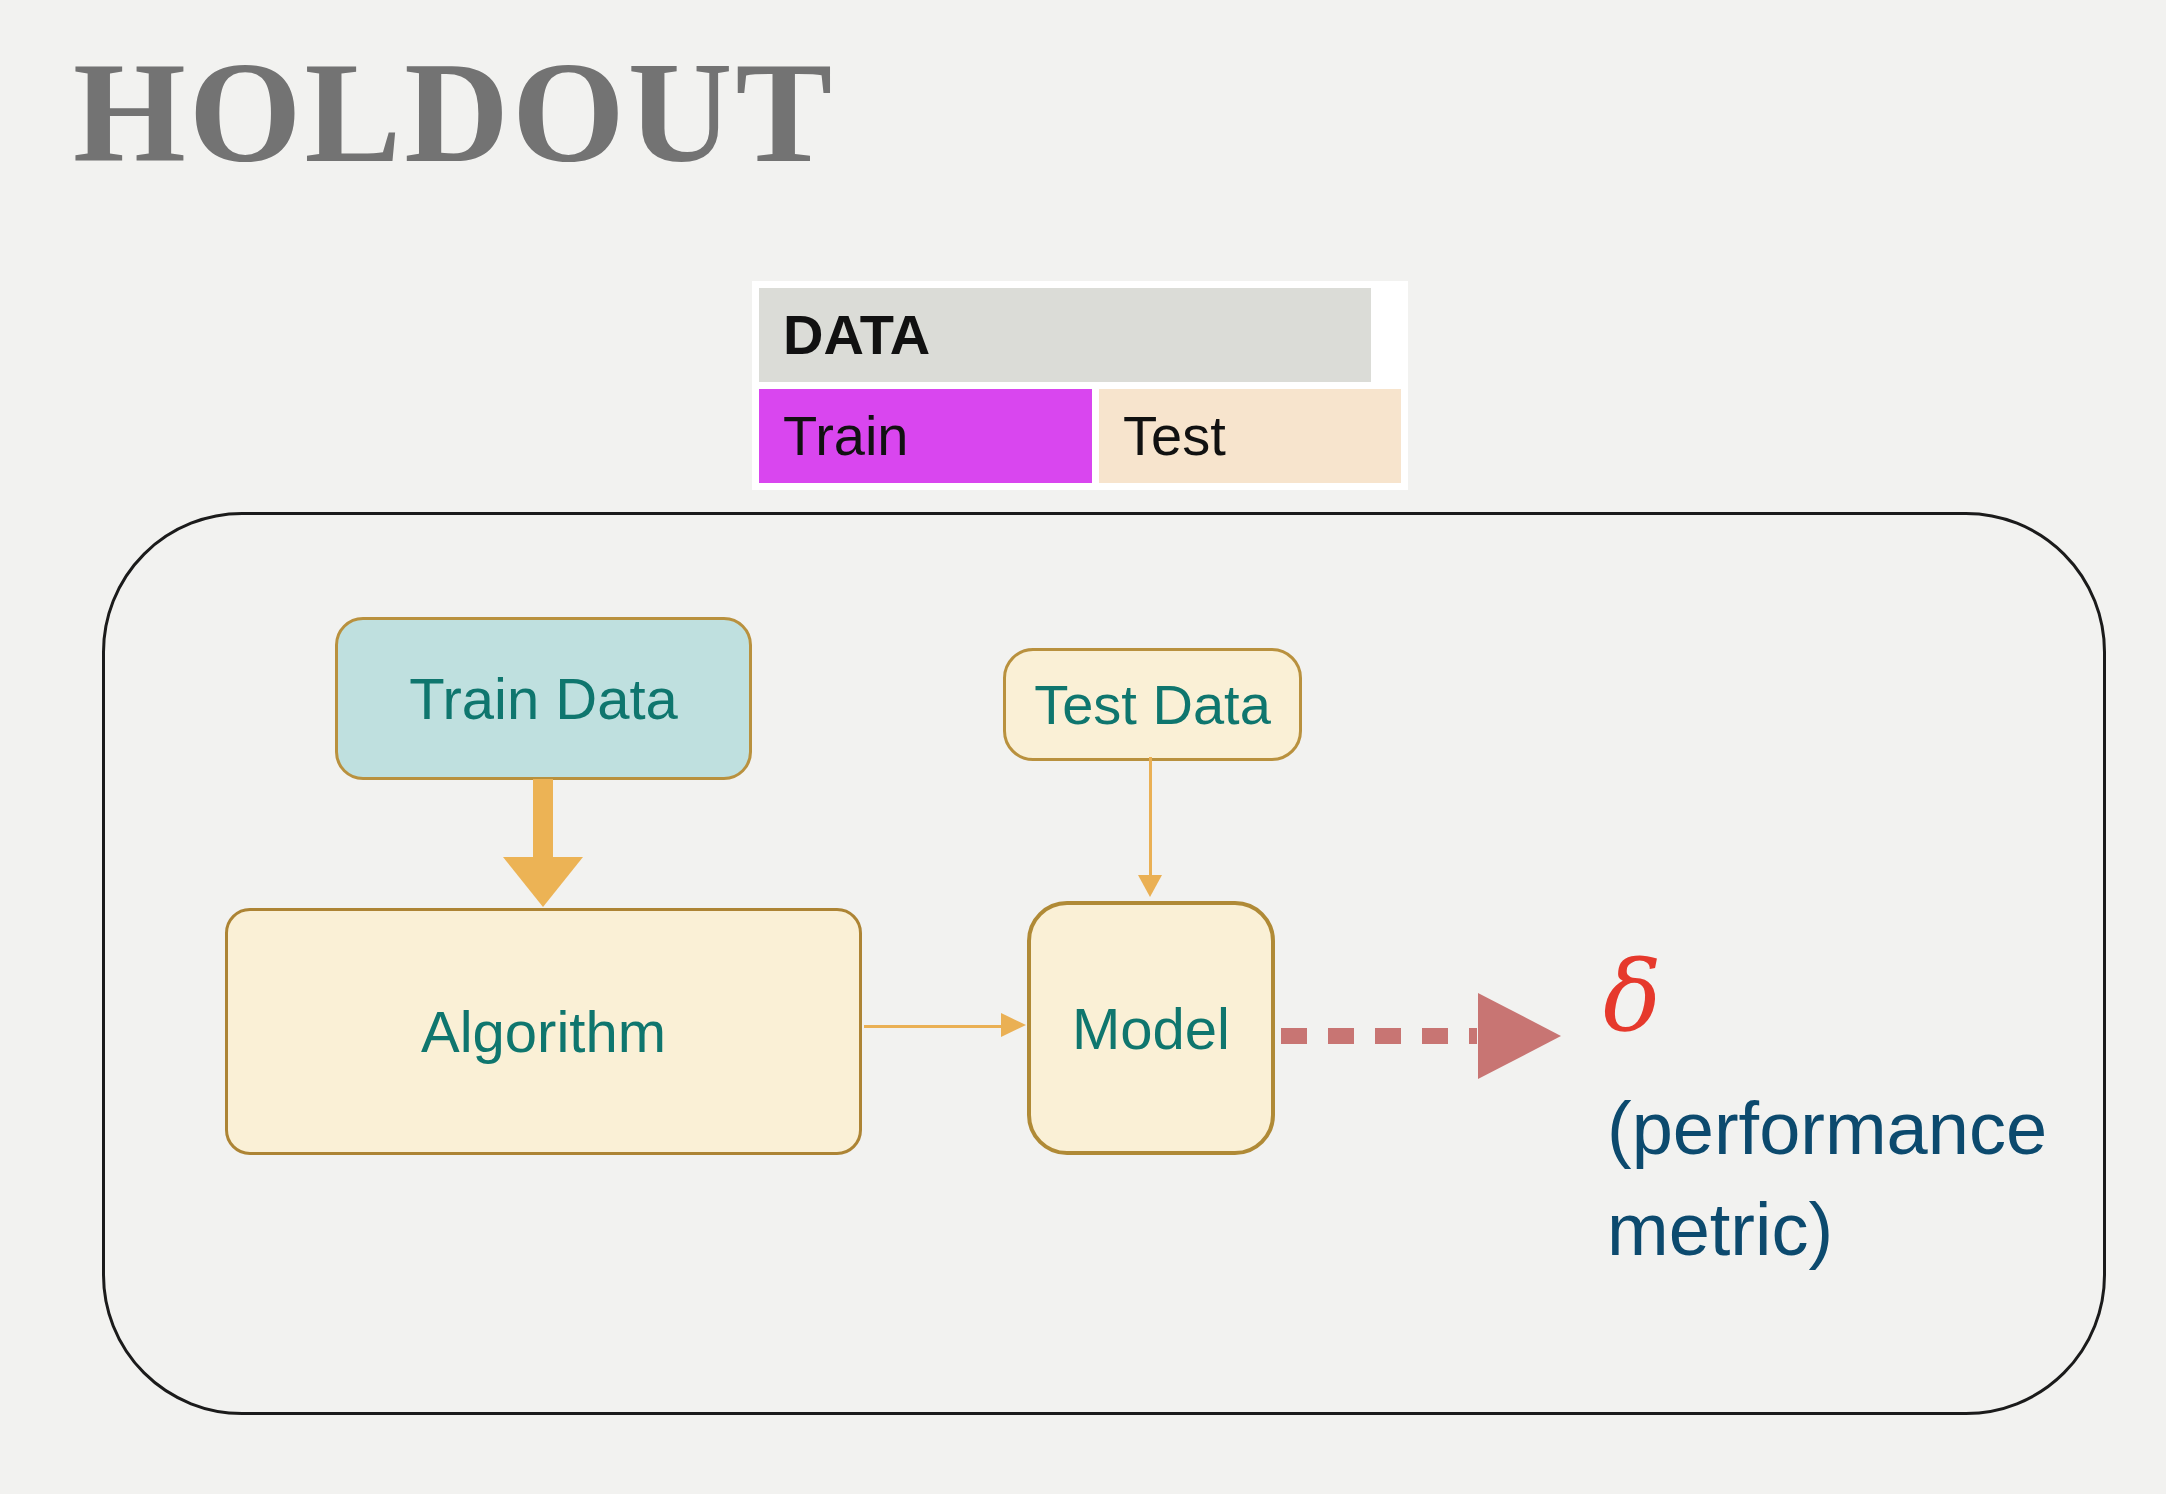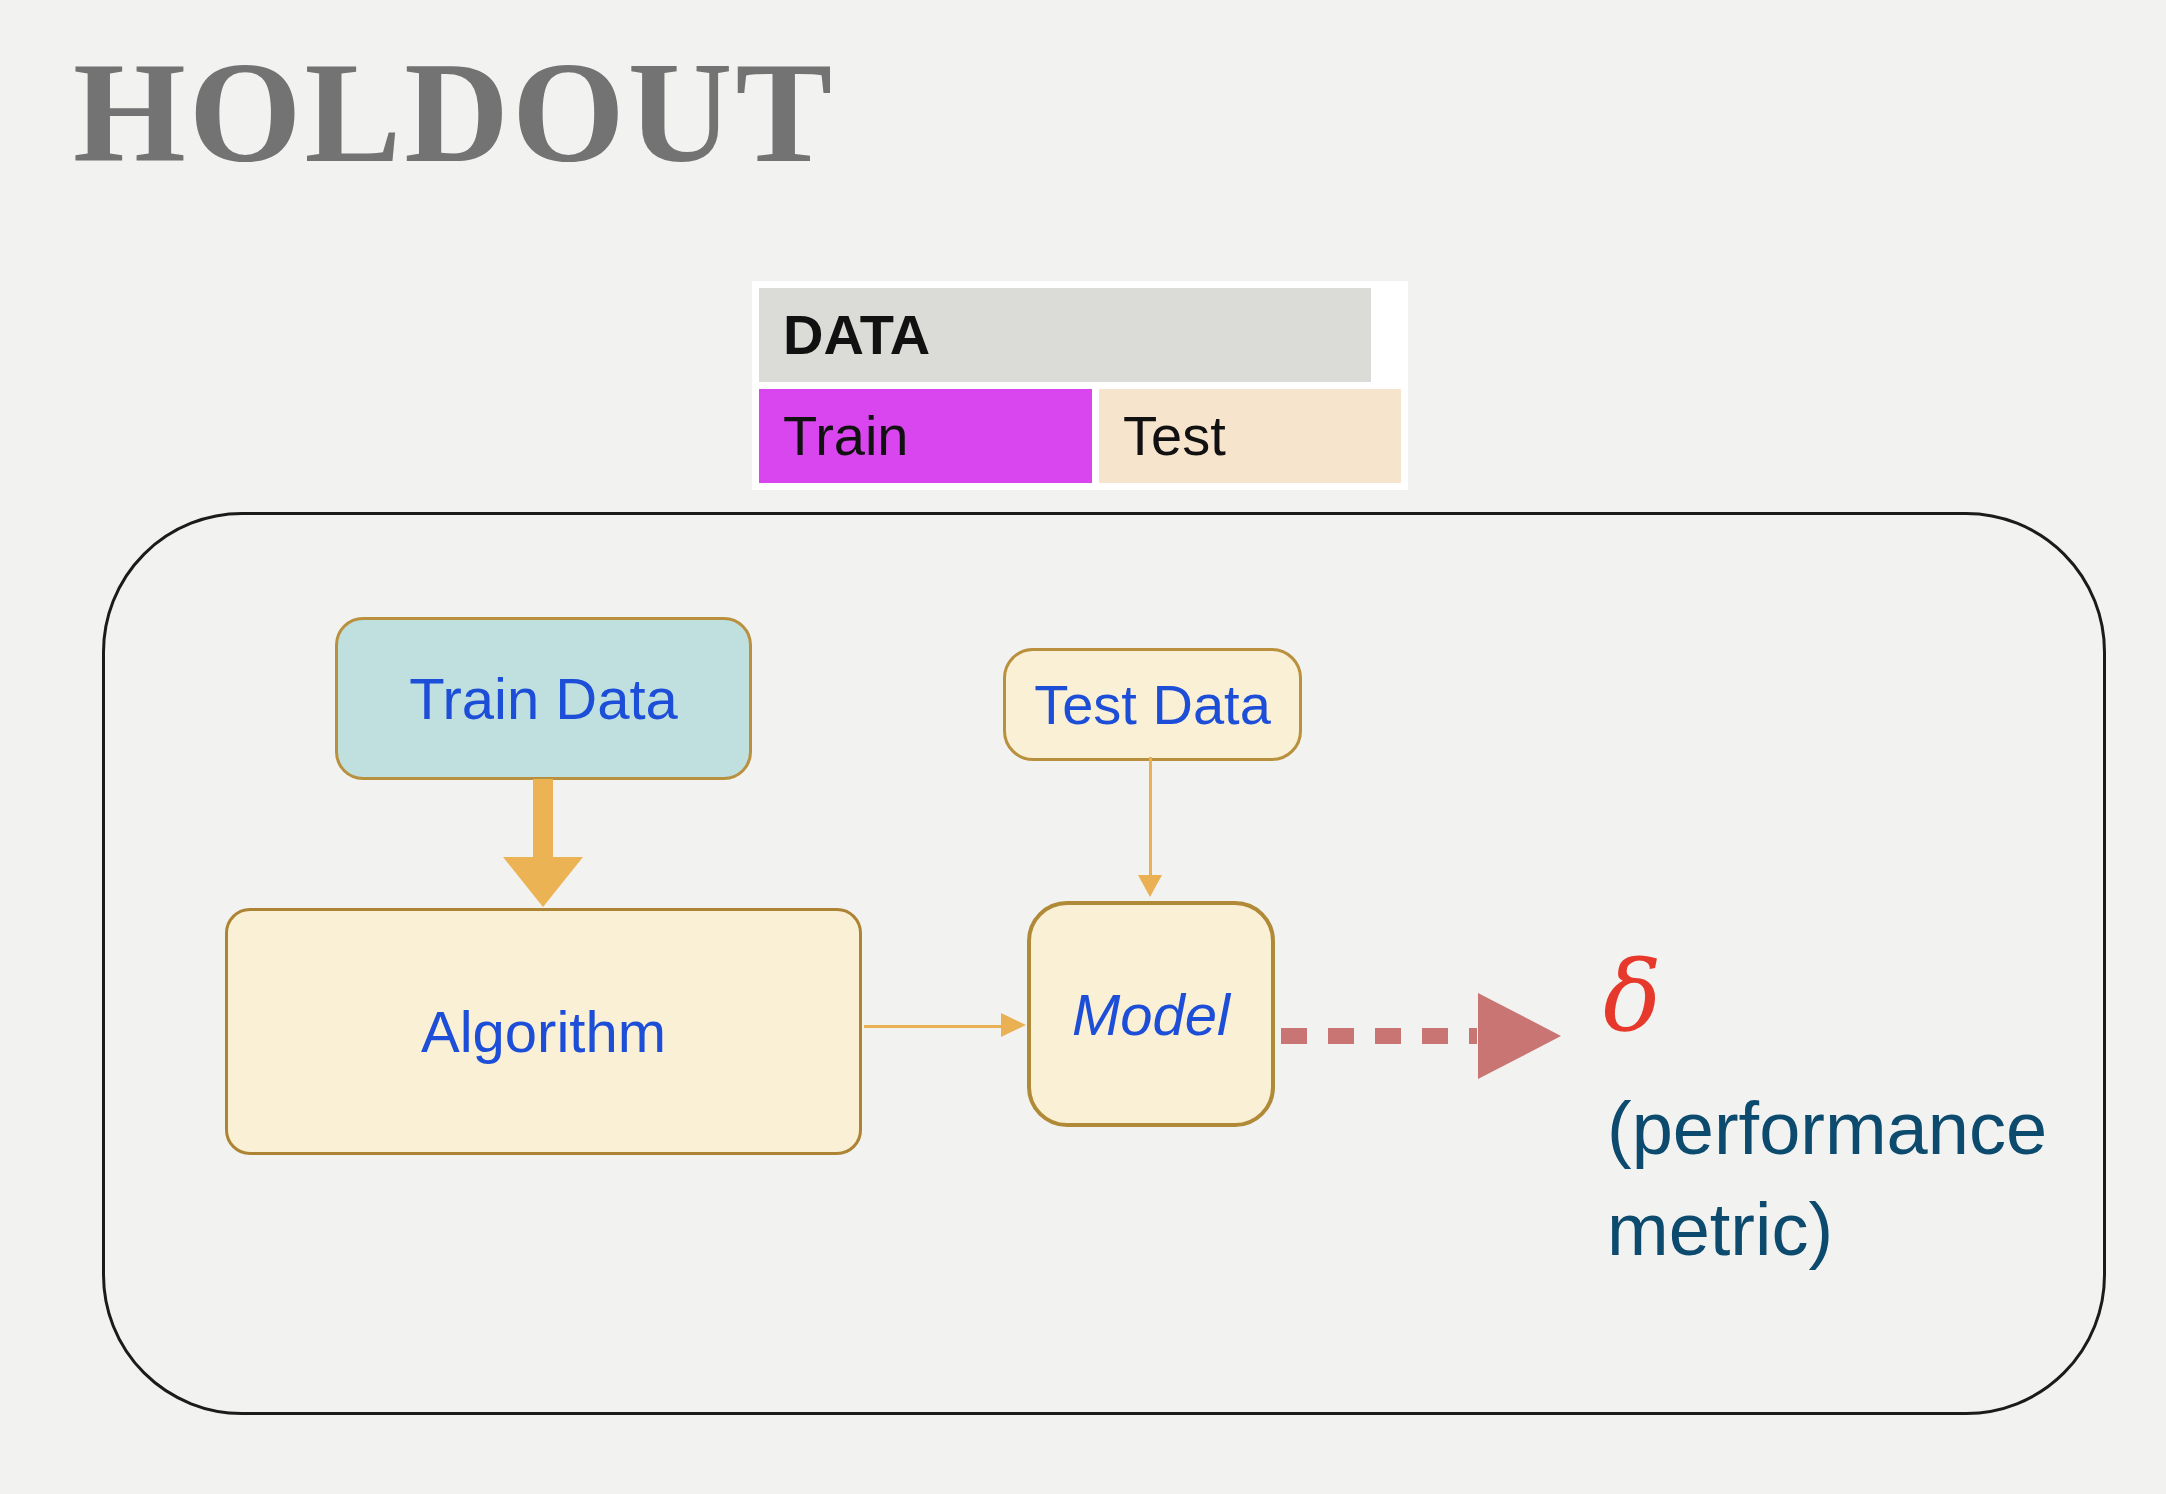--- a/index.html
+++ b/index.html
@@ -26,30 +26,30 @@
   .cell.train{width:333px;background:#d946ef;}
   .cell.test{width:302px;background:#f7e4cd;}
   
   .flow-container{
     position:absolute;left:102px;top:512px;width:2004px;height:903px;
     border:3px solid #1b1b1b;border-radius:140px;box-sizing:border-box;background:transparent;
   }
   
   .node{
     position:absolute;display:flex;align-items:center;justify-content:center;
-    box-sizing:border-box;font-size:58px;color:#1d4ed8;text-align:right;
+    box-sizing:border-box;font-size:58px;color:#0f766e;text-align:right;
   }
   .node-train{left:335px;top:617px;width:417px;height:163px;background:#bfe0df;
     border:3px solid #b9913e;border-radius:28px;}
   .node-test{left:1003px;top:642px;width:299px;height:113px;background:#faf0d6;
     border:3px solid #b9913e;border-radius:30px;font-size:56px;margin-top:6px;}
   .node-algorithm{left:225px;top:908px;width:637px;height:247px;background:#faf0d6;
     border:3px solid #ad8434;border-radius:25px;}
-  .node-model{left:1027px;top:901px;width:248px;height:226px;background:#faf0d6;
-    border:4px solid #b08a36;border-radius:40px;font-style:italic;}
+  .node-model{left:1027px;top:901px;width:248px;height:254px;background:#faf0d6;
+    border:4px solid #b08a36;border-radius:40px;}
   
   .arrow-part{position:absolute;}
   .thick-shaft{left:533px;top:779px;width:20px;height:80px;background:#ecb355;}
   .thick-head{left:503px;top:857px;width:0;height:0;
     border-left:40px solid transparent;border-right:40px solid transparent;
     border-top:50px solid #ecb355;}
   .test-shaft{left:1149px;top:757px;width:3px;height:121px;background:#eab054;}
   .test-head{left:1138px;top:875px;width:0;height:0;
     border-left:12px solid transparent;border-right:12px solid transparent;
     border-top:22px solid #eab054;}

